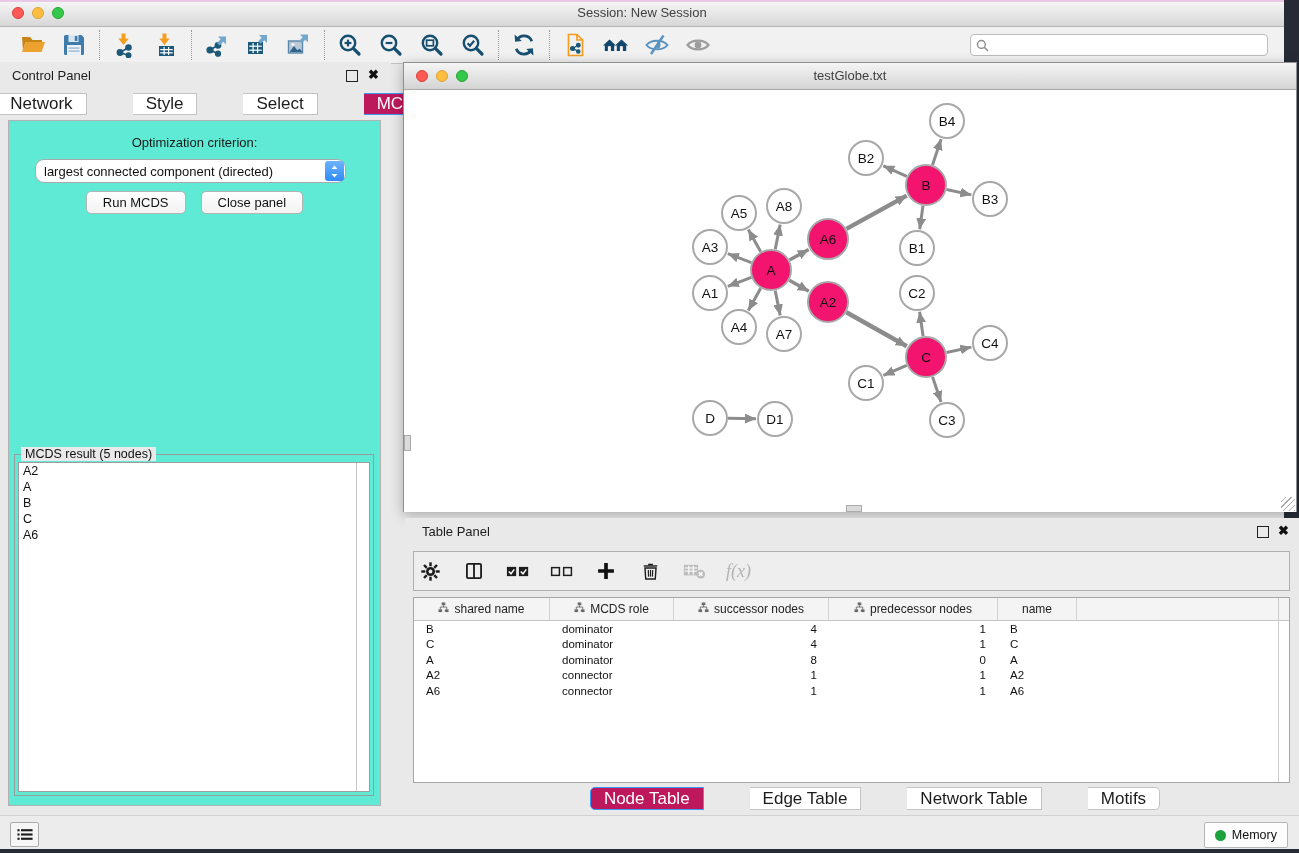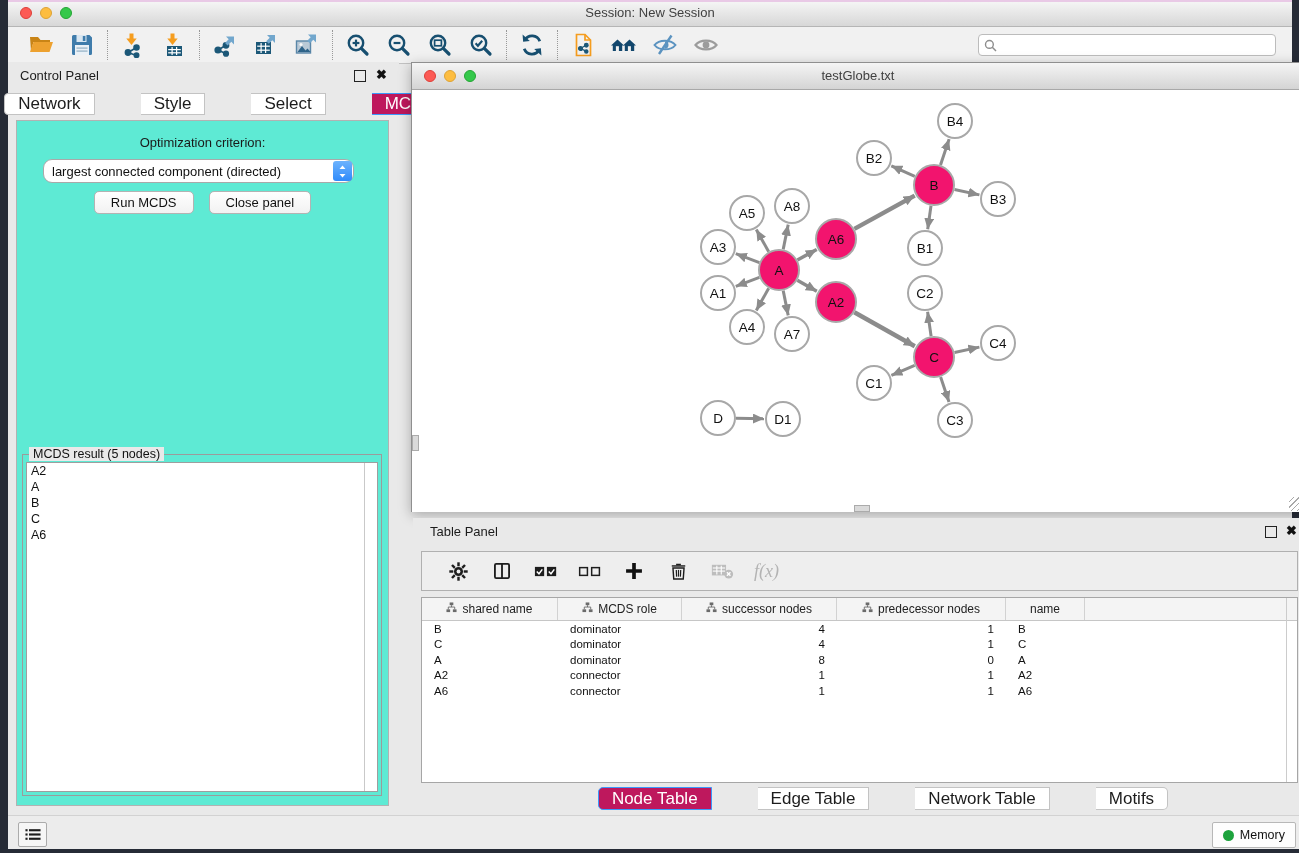--- a/index.html
+++ b/index.html
@@ -2,21 +2,21 @@
 <html><head>
 <meta charset="utf-8">
 <style>
   html,body{margin:0;padding:0;}
   body{
     width:1299px;height:853px;position:relative;overflow:hidden;
     background:#262b36;
     font-family:"Liberation Sans",sans-serif;
     -webkit-font-smoothing:antialiased;
   }
-  #app{position:absolute;left:8px;top:0;width:1284px;height:848px;background:#e9e9e9;}
+  #app{position:absolute;left:0;top:0;width:1284px;height:848px;background:#e9e9e9;}
 
   
   #titlebar{position:relative;height:26px;background:linear-gradient(#f7f7f7,#d7d7d7);border-bottom:1px solid #b5b5b5;}
   #titlebar .pinkline{position:absolute;top:0;left:0;right:0;height:2px;background:#e9c9e6;}
   .traffic{position:absolute;left:12px;top:7px;display:flex;gap:8px;}
   .dot{width:12px;height:12px;border-radius:50%;box-sizing:border-box;}
   .dot.red{background:#fc5a54;border:1px solid #dd3f39;}
   .dot.yellow{background:#fdbd40;border:1px solid #dda335;}
   .dot.green{background:#34c84a;border:1px solid #24a534;}
   .tb-title{text-align:center;line-height:26px;font-size:13px;color:#404040;}
@@ -71,21 +71,21 @@
   .scrollmark-v{position:absolute;left:0;top:345px;width:7px;height:16px;background:#dadada;border:1px solid #ababab;box-sizing:border-box;}
   .scrollmark-h{position:absolute;left:442px;bottom:0;width:16px;height:7px;background:#dadada;border:1px solid #ababab;box-sizing:border-box;}
   .grip{position:absolute;right:1px;bottom:1px;width:14px;height:14px;
     background:repeating-linear-gradient(135deg,transparent 0 3px,#a9a9a9 3px 4px);}
 
   
   #table-panel{position:absolute;left:405px;top:518px;width:894px;height:297px;background:#e9e9e9;}
   #table-panel .ph-float{right:30px;}
   #table-panel .ph-close{right:10px;}
   #tp-toolbar{position:absolute;left:8px;top:33px;width:877px;height:40px;border:1px solid #b0b0b0;box-sizing:border-box;
-    display:flex;align-items:center;padding-left:24px;gap:20px;background:#eeeeee;}
+    display:flex;align-items:center;padding-left:4px;gap:20px;background:#eeeeee;}
   .tp-icon{display:flex;align-items:center;justify-content:center;width:24px;height:24px;cursor:default;}
   .fx{font-family:"Liberation Serif",serif;font-style:italic;font-size:18px;color:#b3b3b3;}
   #tp-table{position:absolute;left:8px;top:79px;width:877px;height:186px;border:1px solid #a6a6a6;background:#fff;
     box-sizing:border-box;overflow:hidden;}
   #tp-table::after{content:"";position:absolute;top:0;right:10px;bottom:0;border-right:1px solid #cccccc;}
   #tp-header{display:flex;height:22px;background:#f4f4f4;border-bottom:1px solid #c6c6c6;}
   .th{display:flex;align-items:center;justify-content:center;gap:5px;font-size:12px;color:#222;
     border-right:1px solid #d2d2d2;box-sizing:border-box;height:22px;}
   .tr{display:flex;height:15.5px;align-items:center;}
   .td{font-size:11.5px;color:#111;box-sizing:border-box;padding:0 12px;white-space:nowrap;overflow:hidden;}

